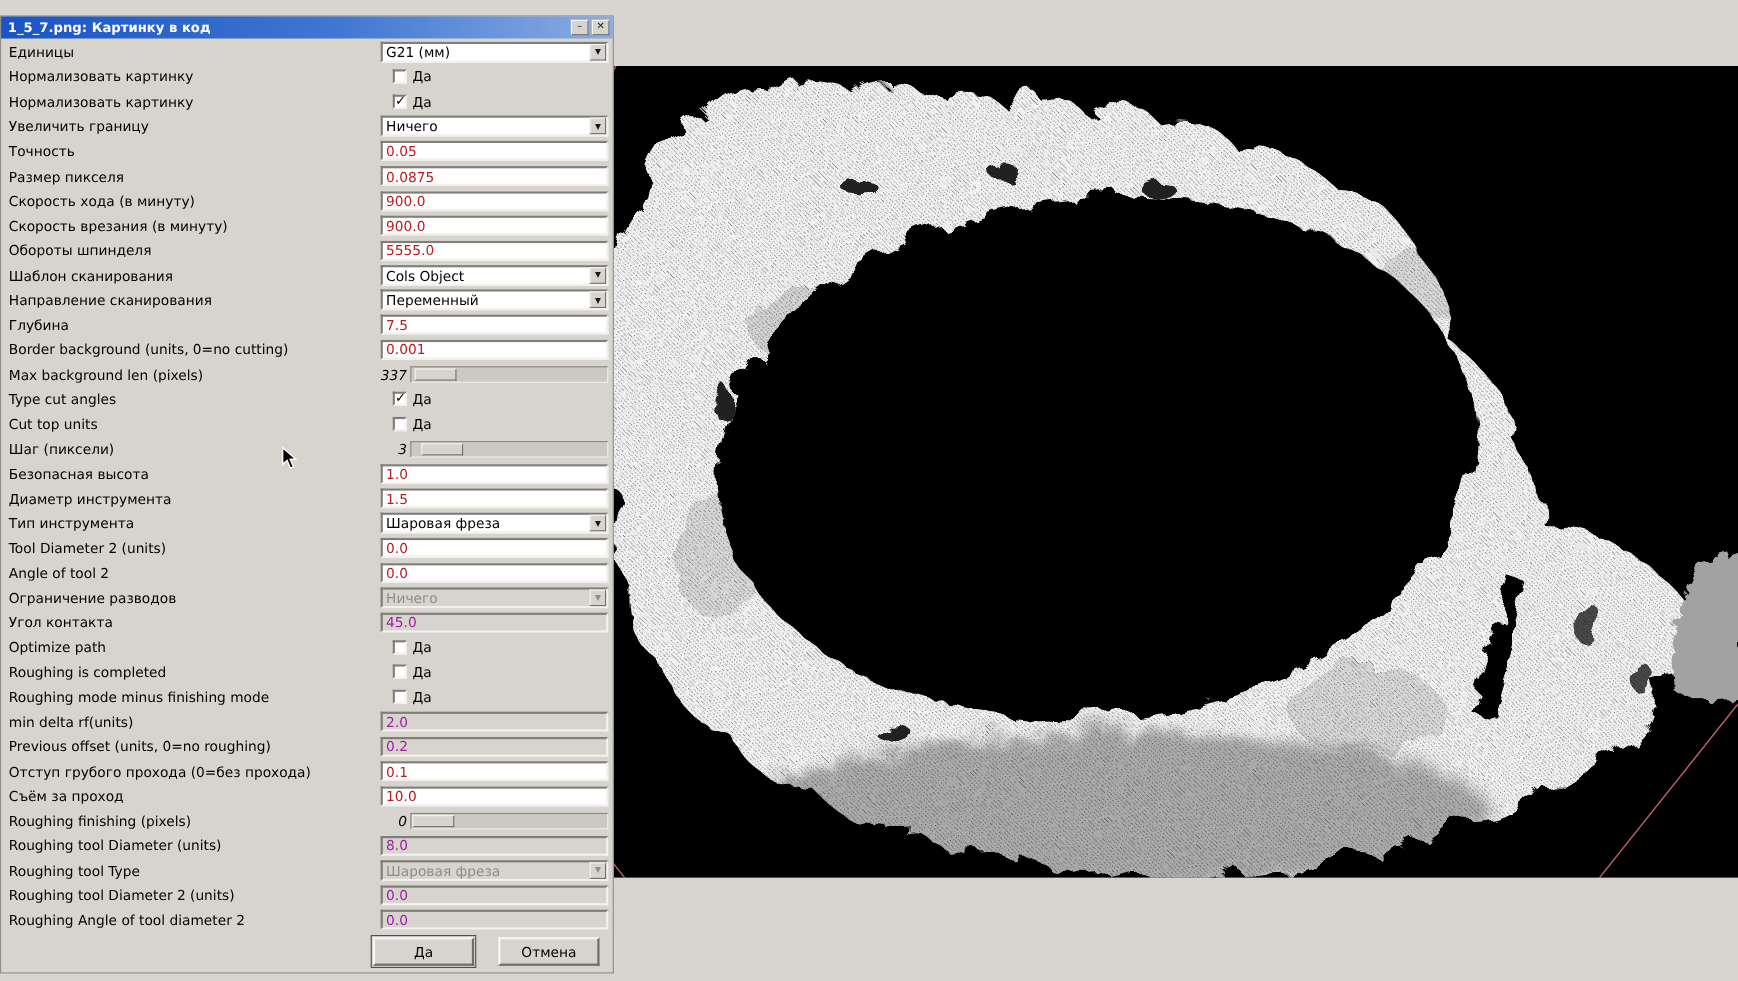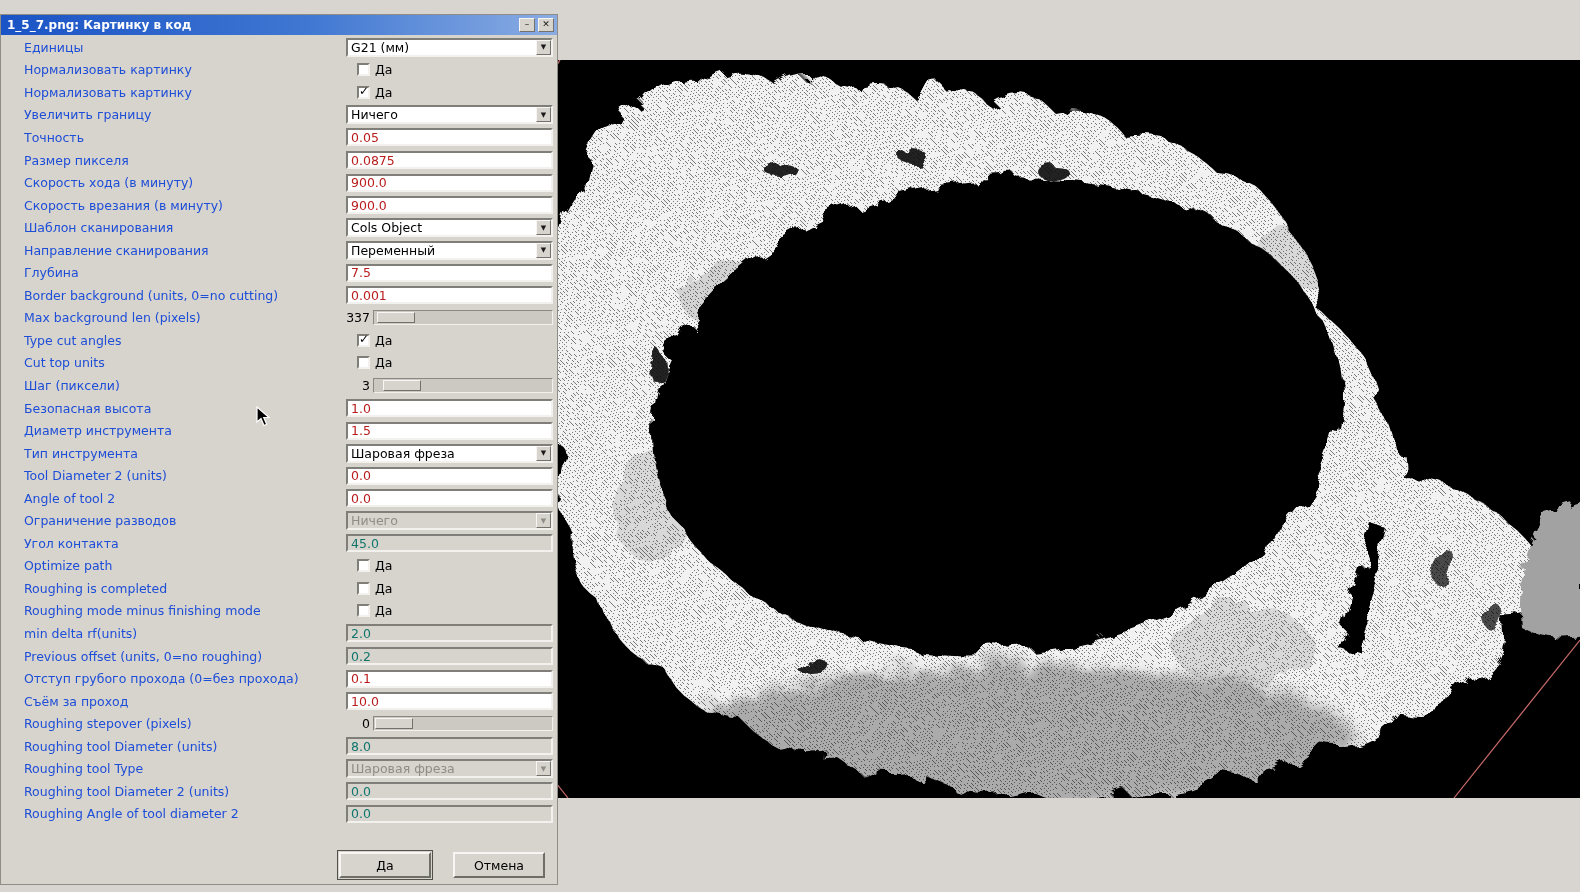--- a/index.html
+++ b/index.html
@@ -16,47 +16,47 @@
   .titlebar { height:20px; display:flex; align-items:center;
               background:linear-gradient(90deg,#1a53c5 0%,#3f77d2 55%,#8aace3 100%);
               padding:0 3px 0 6px; }
   .title { flex:1; color:#ffffff; font-weight:bold; font-size:12px; white-space:nowrap; overflow:hidden; }
   .winbtn { width:16px; height:14px; margin-left:3px; background:#d7d3cd;
             border:1px solid; border-color:#f7f6f4 #73716b #73716b #f7f6f4;
             font-size:9px; line-height:11px; text-align:center; color:#1c1c1c; cursor:default; }
 
   .form { position:absolute; left:1px; right:1px; top:21px; }
   .row { height:22.55px; display:flex; align-items:center; }
-  .row-label { flex:1; padding-left:22px; font-size:12.5px; color:#1d4ed8; white-space:nowrap; overflow:hidden; }
+  .row-label { flex:1; padding-left:6px; font-size:12.5px; color:#000000; white-space:nowrap; overflow:hidden; }
   .row-control { width:207px; flex:none; margin-right:3px; display:flex; align-items:center; height:100%; }
 
   .tinput { width:100%; height:18px; background:#fff;
             border:2px solid; border-color:#807e78 #f2f1ed #f2f1ed #807e78;
             font-family:"DejaVu Sans",sans-serif; font-size:12.5px; padding:0 3px; color:#b91c1c; }
-  .tinput.disabled { background:#d7d3cd; color:#0f766e; }
+  .tinput.disabled { background:#d7d3cd; color:#a21caf; }
 
   .select { width:100%; height:19px; background:#fff; display:flex; align-items:center;
             border:2px solid; border-color:#807e78 #f2f1ed #f2f1ed #807e78; }
   .select-value { flex:1; font-size:12.5px; padding-left:3px; white-space:nowrap; overflow:hidden; color:#000; }
   .select-arrow { width:15px; align-self:stretch; background:#d7d3cd;
                   border:1px solid; border-color:#f7f6f4 #73716b #73716b #f7f6f4;
                   font-size:7px; display:flex; align-items:center; justify-content:center; color:#1a1a1a; }
   .select.disabled { background:#d7d3cd; }
   .select.disabled .select-value { color:#8f8d87; }
   .select.disabled .select-arrow { color:#8f8d87; }
 
   .check { display:flex; align-items:center; margin-left:11px; gap:5px; }
   .checkbox { width:13px; height:13px; background:#fff; position:relative;
               border:2px solid; border-color:#807e78 #f2f1ed #f2f1ed #807e78; }
   .checkbox.checked::after { content:"✓"; position:absolute; left:0; top:-4px;
                              font-size:12px; font-weight:bold; color:#000; }
   .check-label { font-size:12.5px; color:#000; }
 
   .slider { display:flex; align-items:center; width:100%; height:100%; }
-  .slider-num { width:24px; text-align:right; font-size:12.5px; margin-right:3px; color:#000; }
+  .slider-num { width:24px; text-align:right; font-size:12.5px; margin-right:3px; color:#000;font-style:italic; }
   .slider-track { flex:1; height:15px; background:#ccc8c2; position:relative;
                   border:1px solid; border-color:#8a8882 #f2f1ed #f2f1ed #8a8882; }
   .slider-thumb { position:absolute; top:1px; height:11px; width:38px; background:#d7d3cd;
                   border:1px solid; border-color:#f7f6f4 #73716b #73716b #f7f6f4; }
 
   .footer { position:absolute; left:1px; right:1px; bottom:0; height:38px;
             display:flex; align-items:center; justify-content:flex-end; gap:22px; padding-right:11px; }
   .btn { width:92px; height:26px; background:#d7d3cd; color:#000;
          border:2px solid; border-color:#f7f6f4 #6f6d67 #6f6d67 #f7f6f4;
          font-family:"DejaVu Sans",sans-serif; font-size:12.5px; cursor:default; }
@@ -200,20 +200,26 @@
             <input type="text" class="tinput" value="900.0" style="">
           </div>
         </div>
         <div class="row">
           <div class="row-label">Скорость врезания (в минуту)</div>
           <div class="row-control">
             <input type="text" class="tinput" value="900.0" style="">
           </div>
         </div>
         <div class="row">
+          <div class="row-label">Обороты шпинделя</div>
+          <div class="row-control">
+            <input type="text" class="tinput" value="5555.0" style="">
+          </div>
+        </div>
+        <div class="row">
           <div class="row-label">Шаблон сканирования</div>
           <div class="row-control">
             <div class="select">
               <span class="select-value">Cols Object</span>
               <span class="select-arrow">▼</span>
             </div>
           </div>
         </div>
         <div class="row">
           <div class="row-label">Направление сканирования</div>
@@ -369,21 +375,21 @@
             <input type="text" class="tinput" value="0.1" style="">
           </div>
         </div>
         <div class="row">
           <div class="row-label">Съём за проход</div>
           <div class="row-control">
             <input type="text" class="tinput" value="10.0" style="">
           </div>
         </div>
         <div class="row">
-          <div class="row-label">Roughing stepover (pixels)</div>
+          <div class="row-label">Roughing finishing (pixels)</div>
           <div class="row-control">
             <div class="slider">
               <span class="slider-num">0</span>
               <div class="slider-track">
                 <div class="slider-thumb" style="left: 1px;"></div>
               </div>
             </div>
           </div>
         </div>
         <div class="row">

